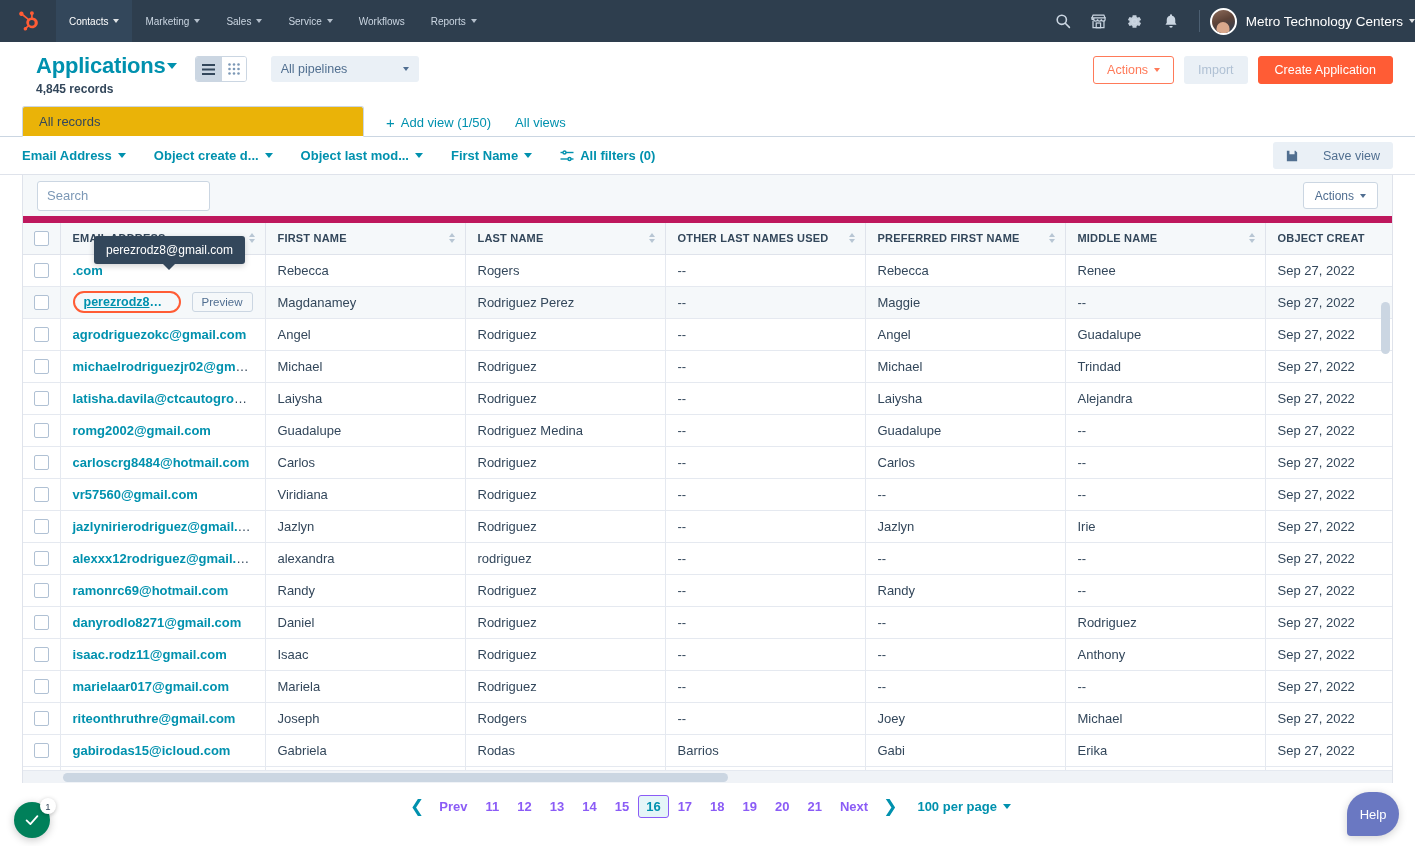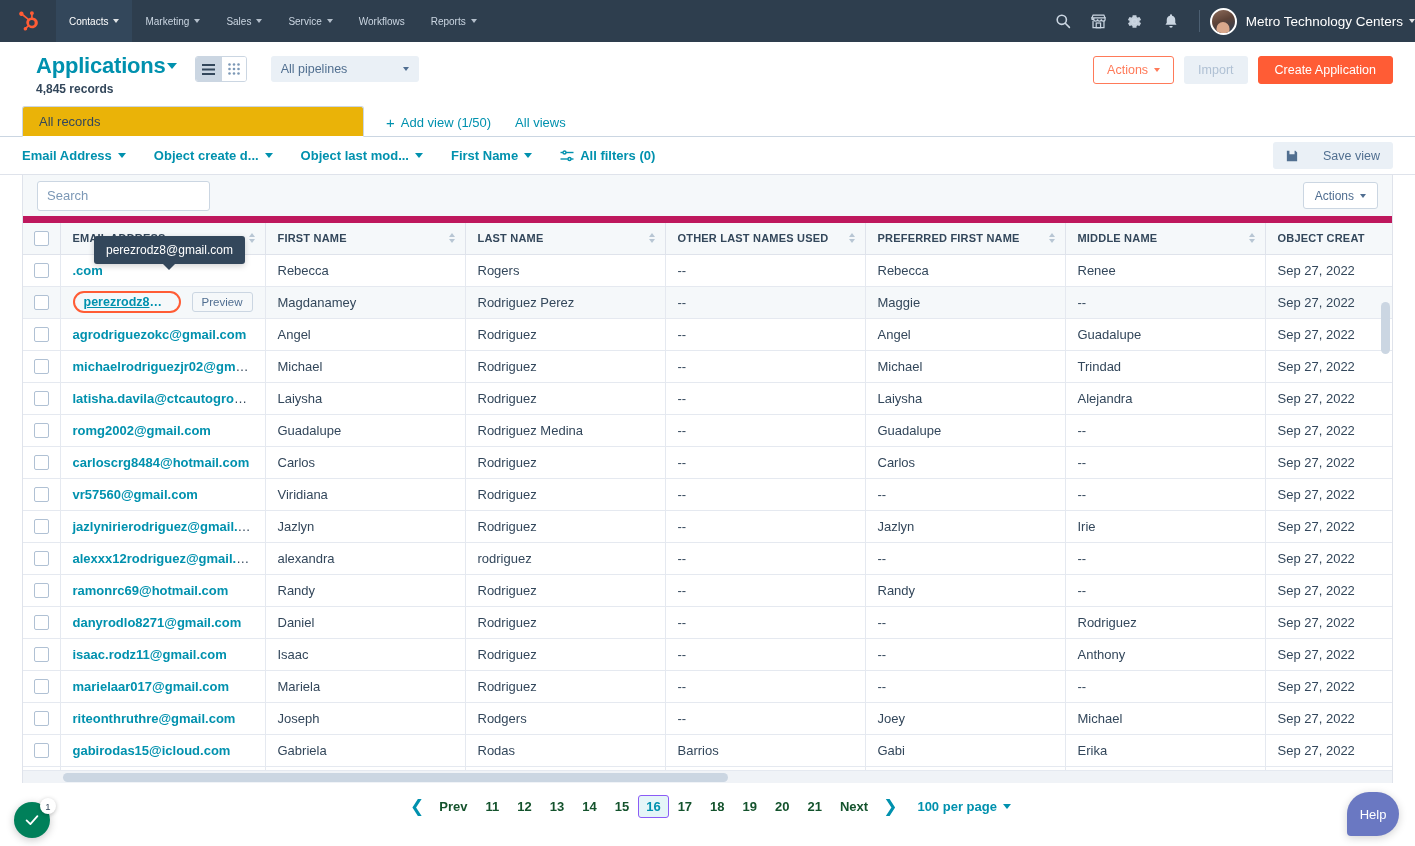--- a/index.html
+++ b/index.html
@@ -271,21 +271,21 @@
     position: absolute; left: 40px; top: 2px; width: 665px; height: 9px;
     background: #cbd6e2; border-radius: 5px;
   }
 
   
   .pagination {
     height: 46px; display: flex; align-items: center; justify-content: center;
     gap: 0px; background: #ffffff;
   }
   .pg-item {
-    font-size: 13px; color: #14532d; cursor: pointer; padding: 0 9px;
+    font-size: 13px; color: #8b5cf6; cursor: pointer; padding: 0 9px;
     font-weight: bold; display: flex; align-items: center; height: 23px;
   }
   .pg-item.current {
     border: 1px solid #8b5cf6; border-radius: 3px; background: #e5f5f8;
     color: #0091ae; padding: 0 7px; min-width: 23px; justify-content: center;
   }
   .pg-chev { color: #0091ae; font-size: 17px; padding: 0 6px; cursor: pointer; }
   .per-page {
     font-size: 13px; color: #0091ae; font-weight: bold; cursor: pointer;
     display: flex; align-items: center; gap: 6px; margin-left: 14px;

